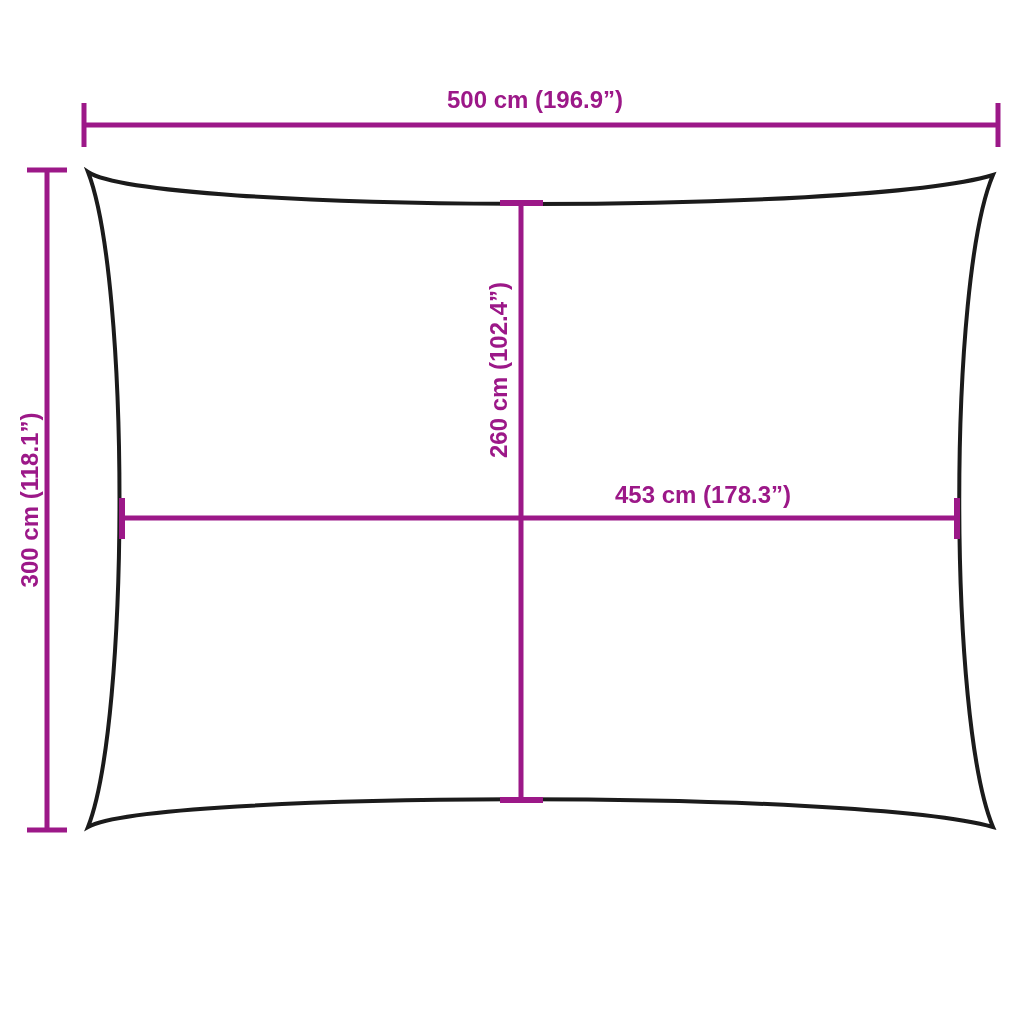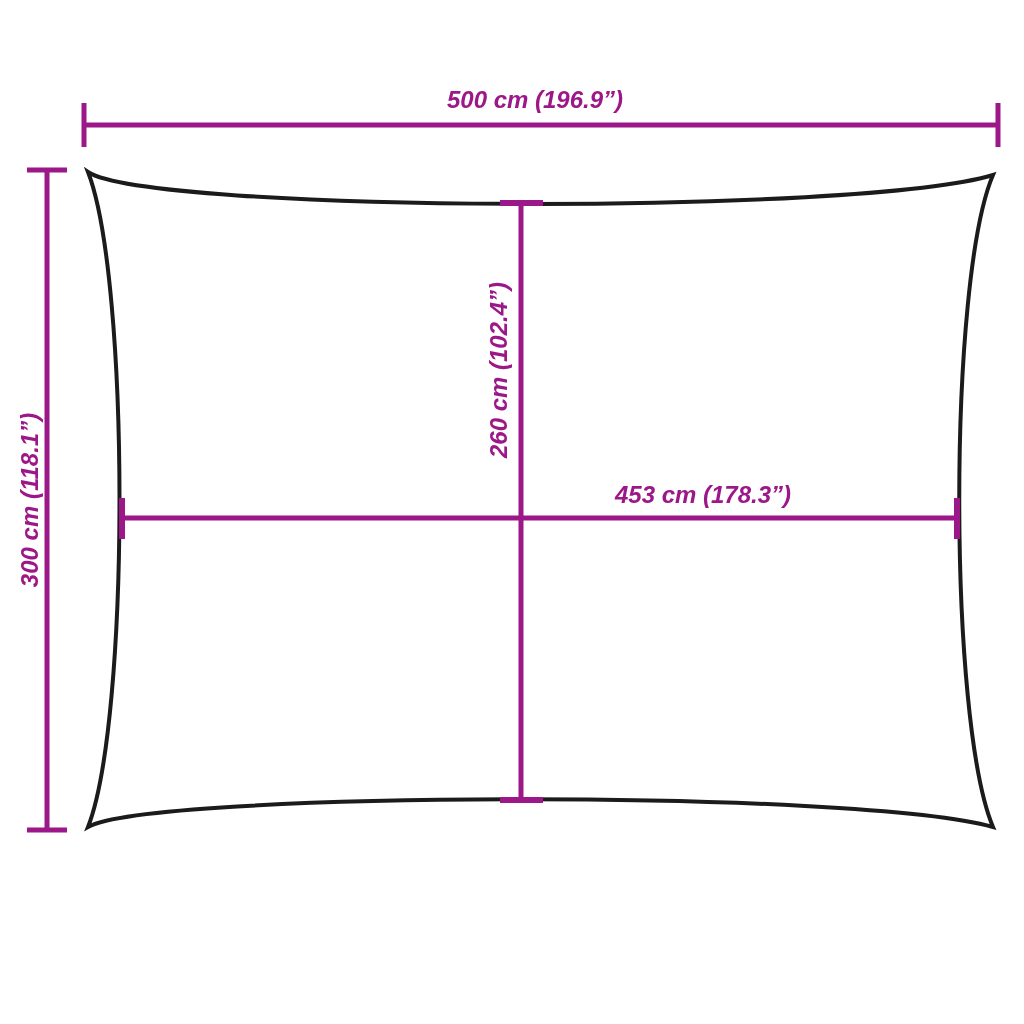--- a/index.html
+++ b/index.html
@@ -9,21 +9,20 @@
     height: 1024px;
     background: var(--color-background, #fff);
     font-family: "Liberation Sans", sans-serif;
   }
   .stage {
     position: relative;
     width: 1024px;
     height: 1024px;
     background: var(--color-background, #fff);
     overflow: hidden;
-    font-style: italic;
   }
   svg { display: block; }
   .sail {
     fill: #ffffff;
     stroke: var(--color-outline, #1b1b1b);
     stroke-width: 4;
     stroke-linejoin: miter;
     stroke-miterlimit: 12;
   }
   .dim-stroke {

